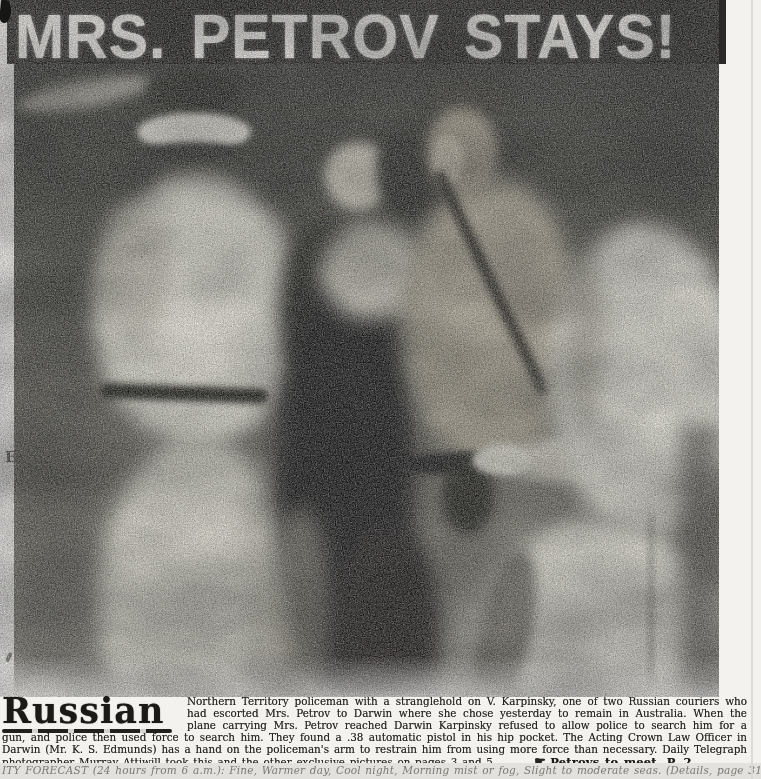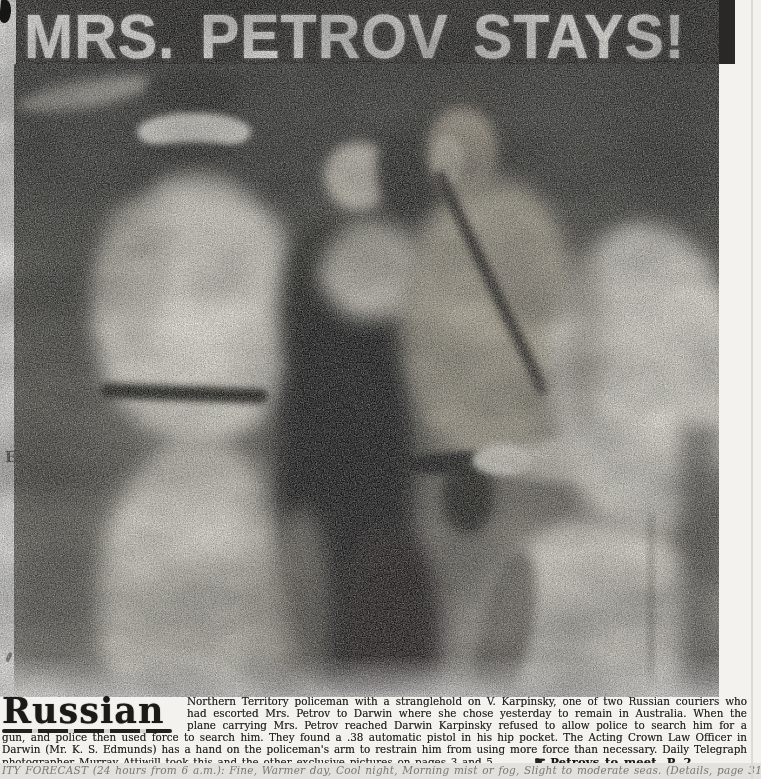--- a/index.html
+++ b/index.html
@@ -3,21 +3,21 @@
 <meta charset="utf-8">
 <style>
   html,body{margin:0;padding:0;background:#e8e7e3;}
   .page{
     position:relative; width:761px; height:779px; overflow:hidden;
     background:#f3f2ee; font-family:"Liberation Sans", sans-serif;
   }
   
   .scan{position:absolute;left:0;top:0;width:719px;height:697px;}
   .headline-band{
-    position:absolute;left:16px;top:0;width:719px;height:64px;overflow:hidden;
+    position:absolute;left:7px;top:0;width:719px;height:64px;overflow:hidden;
     background:linear-gradient(100deg,#2b2a27 0%,#1f1e1c 30%,#2e2d2a 55%,#232220 80%,#2a2927 100%);
   }
   .headline-text{
     position:absolute;left:8px;top:1px;white-space:nowrap;
     font-family:"Liberation Sans",sans-serif;font-weight:700;font-size:59px;
     letter-spacing:1px;word-spacing:7px;color:#f4f3ee;
     transform:scaleY(1.06);transform-origin:left top;
     text-shadow:0 0 2px rgba(244,243,238,.65), 0 0 6px rgba(244,243,238,.25);
   }
   .photo-svg{position:absolute;left:0;top:64px;}

